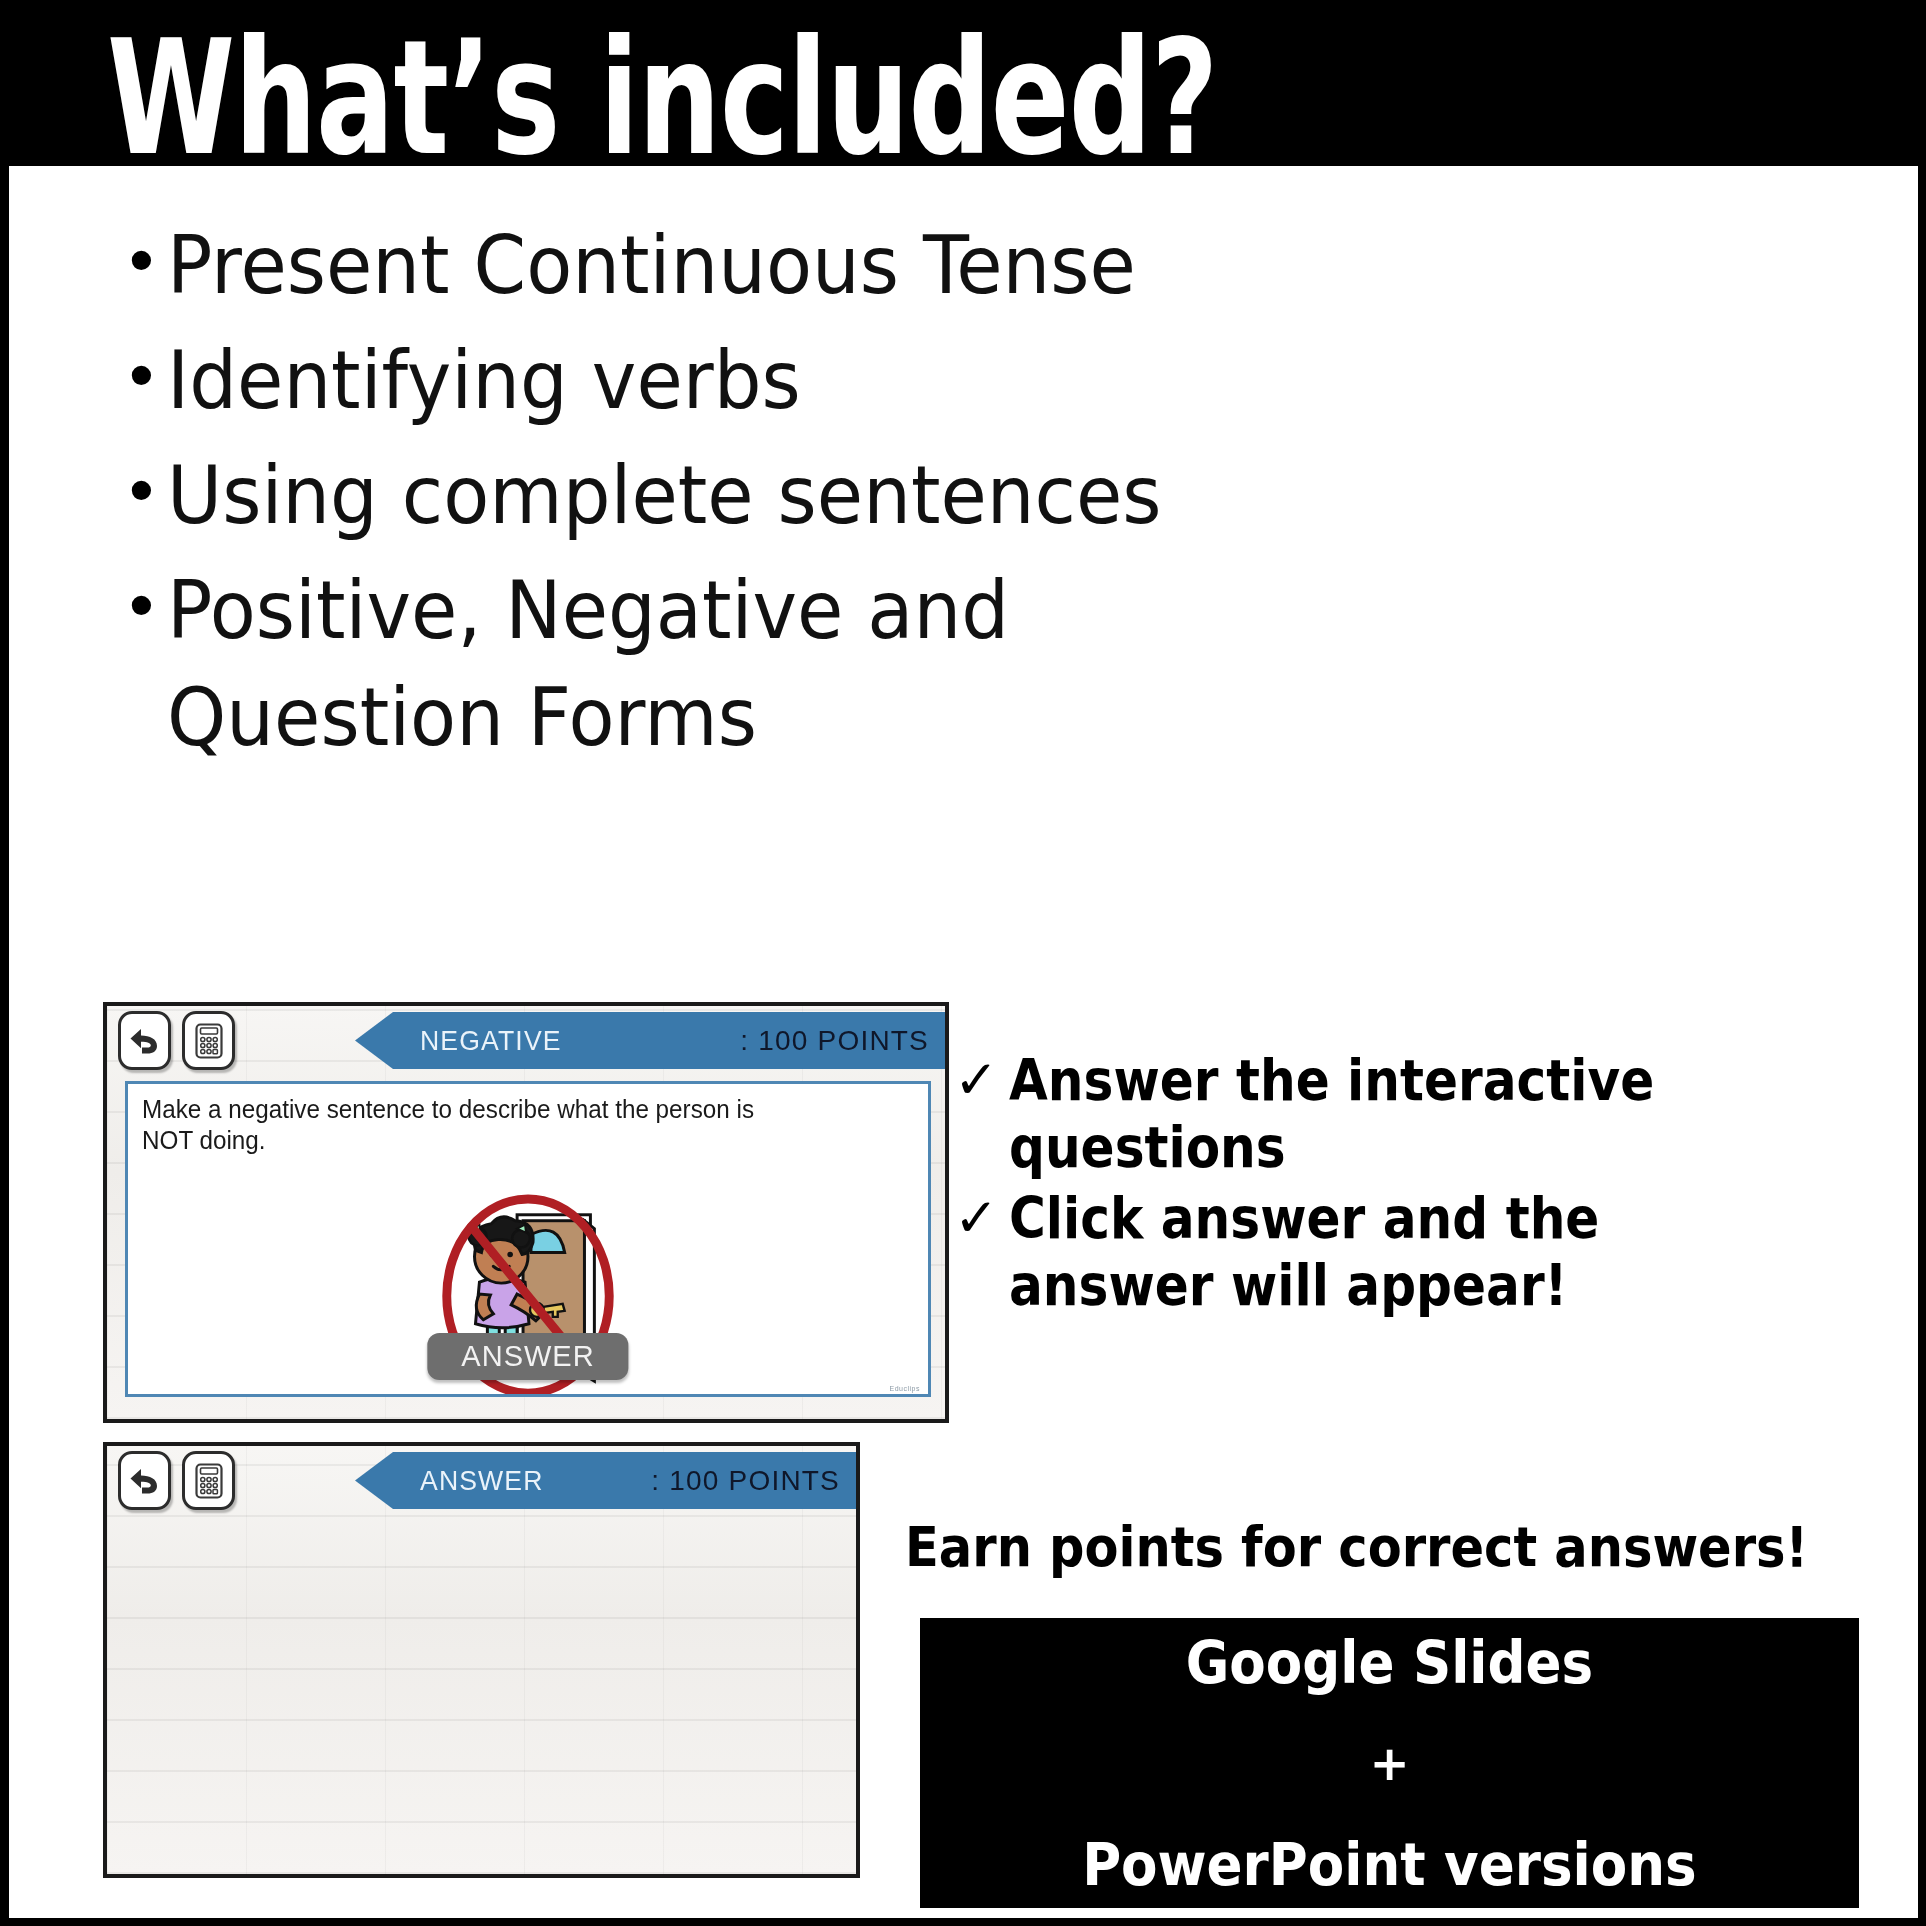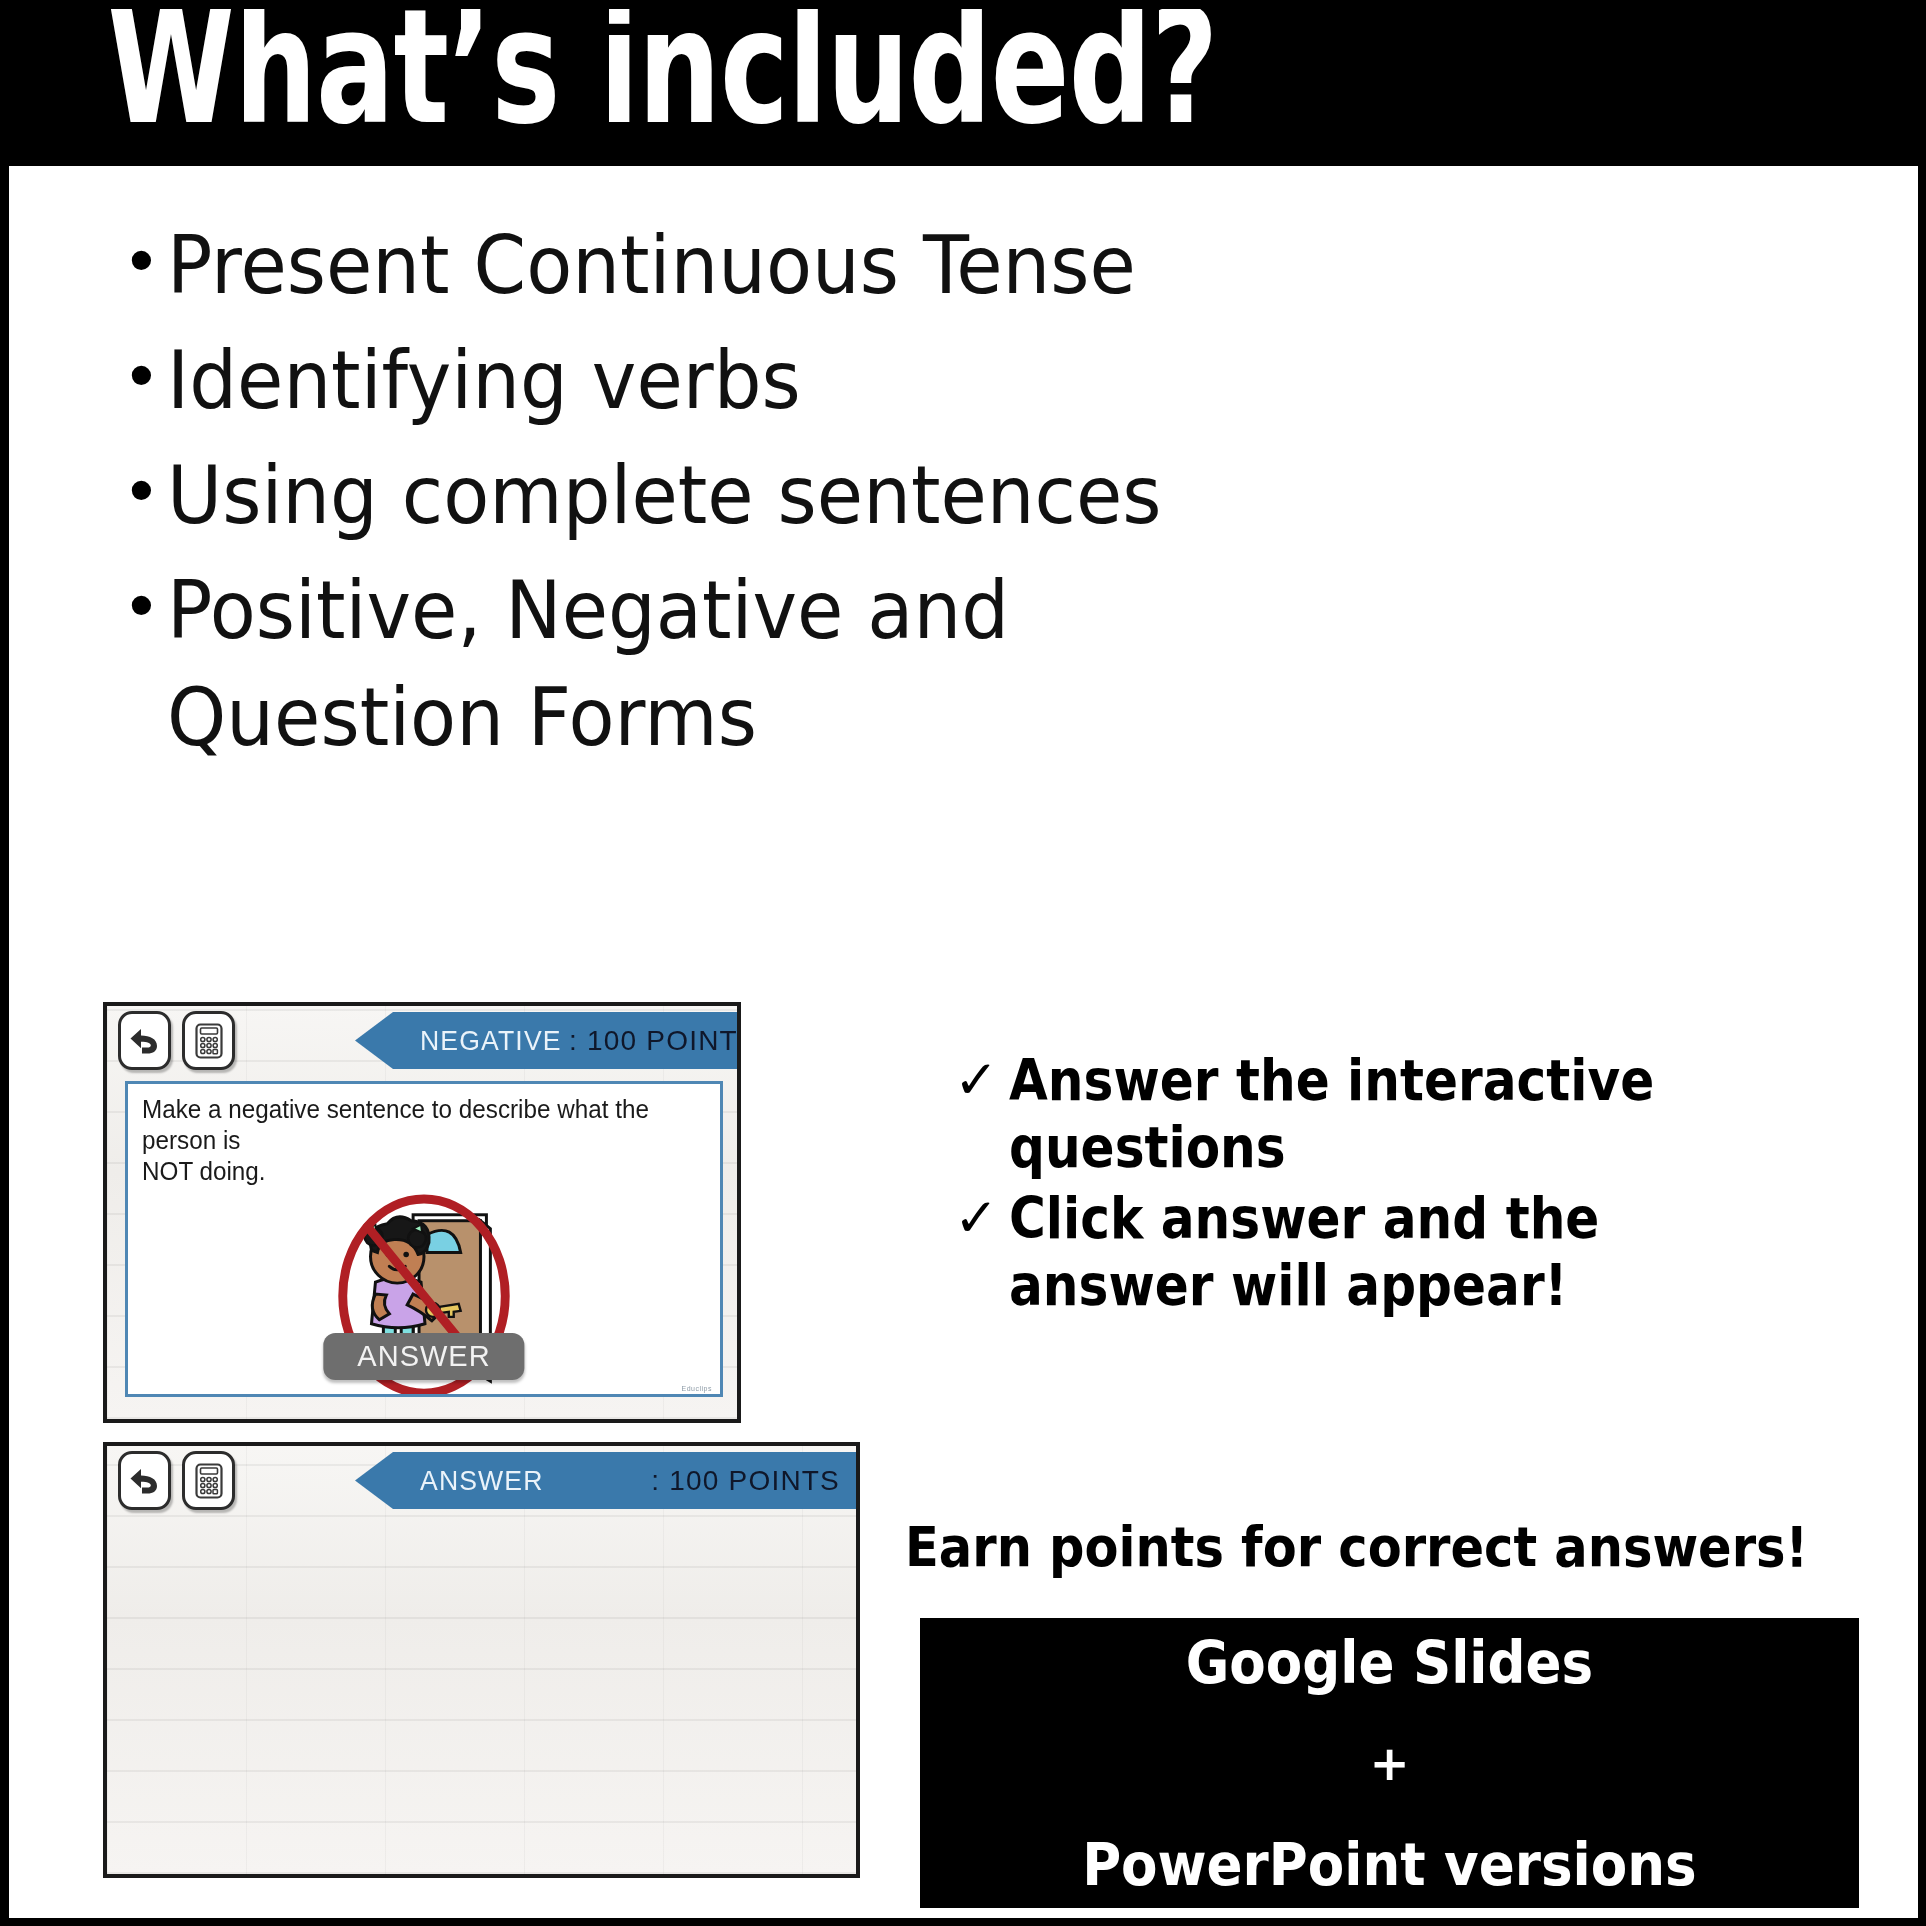--- a/index.html
+++ b/index.html
@@ -16,21 +16,21 @@
     border:9px solid #000;
     background:#fff;
     overflow:hidden;
   }
 
   
   .title-banner{
     position:absolute;left:-9px;top:-9px;
     width:1927px;height:166px;
     background:#000;
-    display:flex;align-items:flex-start;
+    display:flex;align-items:flex-end;
   }
   .title-text{
     color:#fff;
     font-family:"DejaVu Sans", sans-serif;
     font-weight:700;
     font-size:135px;
     line-height:1;
     letter-spacing:-1px;
     margin-left:107px;
     transform:scaleX(0.86) scaleY(1.18);
@@ -68,21 +68,21 @@
     border:4px solid #1a1a1a;
     background:
       repeating-linear-gradient(0deg,
         rgba(0,0,0,0.055) 0px, rgba(0,0,0,0.055) 2px,
         rgba(0,0,0,0.0) 2px, rgba(0,0,0,0.0) 51px),
       repeating-linear-gradient(90deg,
         rgba(0,0,0,0.035) 0px, rgba(0,0,0,0.035) 1px,
         rgba(0,0,0,0.0) 1px, rgba(0,0,0,0.0) 139px),
       linear-gradient(180deg,#f7f6f4 0%,#efedea 40%,#f6f4f2 100%);
   }
-  #card-question{ left:94px; top:993px; width:638px; height:421px; }
+  #card-question{ left:94px; top:993px; width:846px; height:421px; }
   #card-answer  { left:94px; top:1433px; width:757px; height:436px; }
 
   .card-head{
     position:relative;height:69px;
     display:flex;align-items:center;
   }
   .icon-btn{
     box-sizing:border-box;
     width:53px;height:59px;
     background:#fff;

